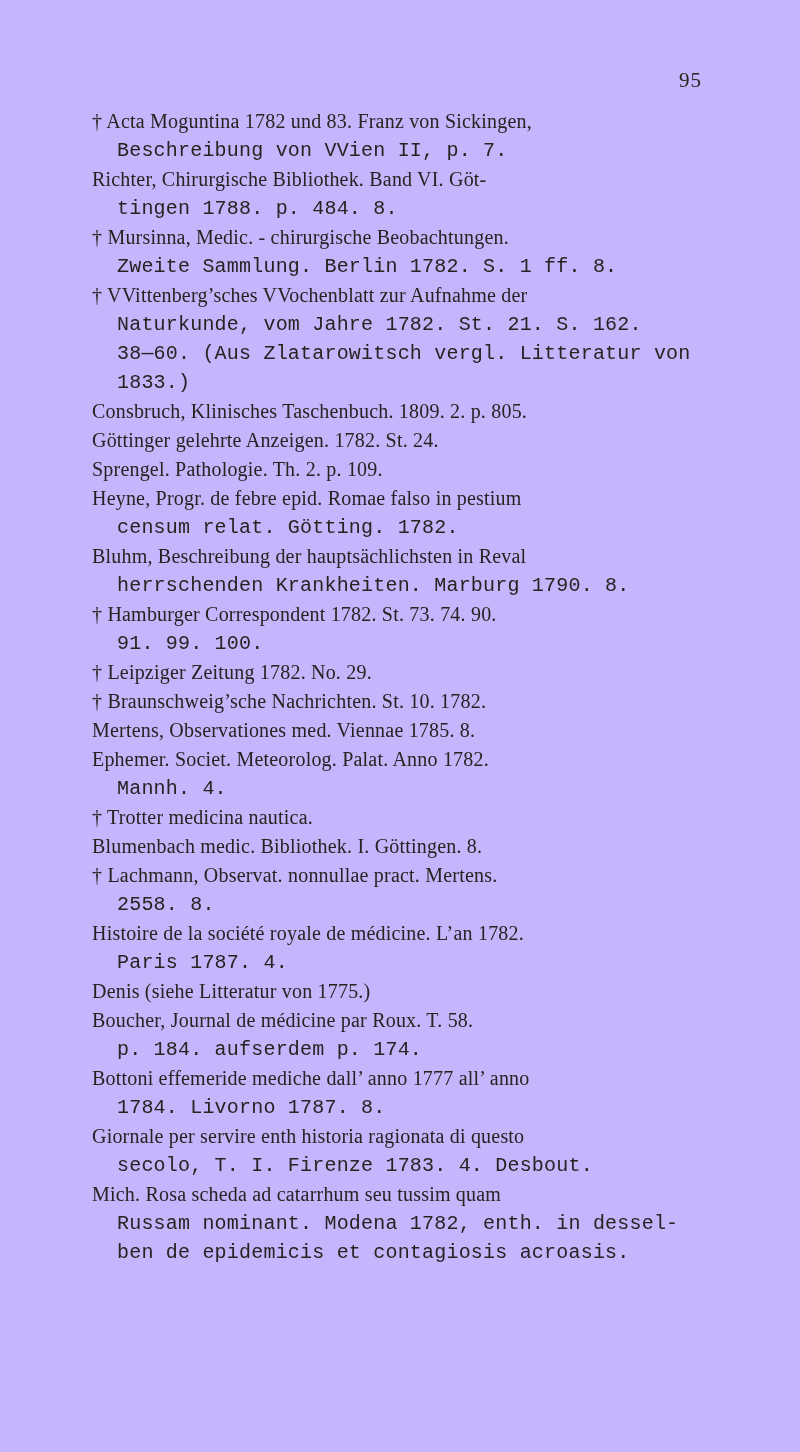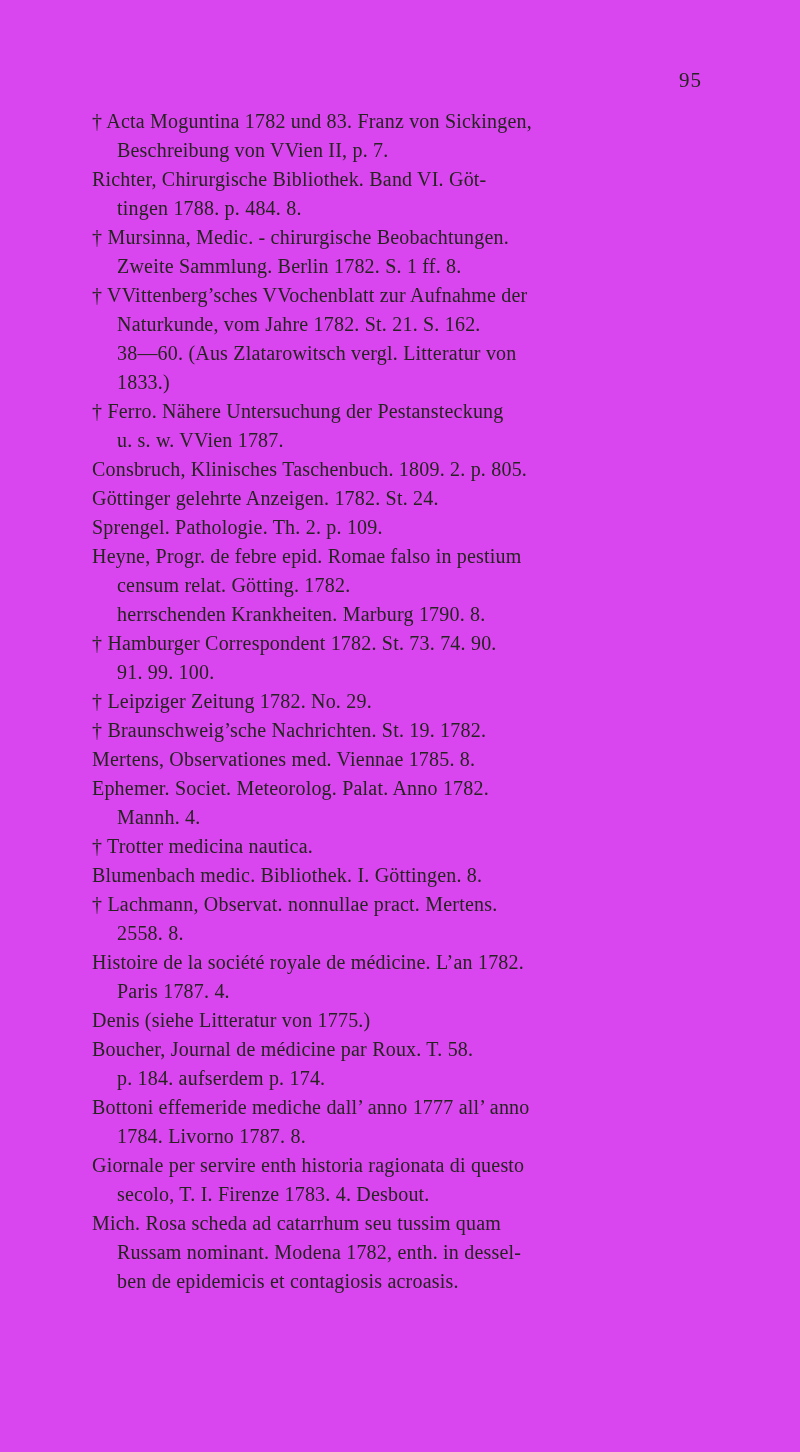--- a/index.html
+++ b/index.html
@@ -32,26 +32,27 @@
   }
   .entry {
     margin: 0;
   }
   .line {
     white-space: nowrap;
     letter-spacing: 0.2px;
   }
   .line.cont {
     padding-left: 25px;
+    font-family: Liberation Mono, monospace;
   }
 </style>
 </head>
 <body>
 
-<div class="page" style="background: #d946ef; color: rgb(38, 36, 32);">
+<div class="page" style="background: #c4b5fd; color: rgb(38, 36, 32);">
   <div class="page-inner">
     <div class="page-number">95</div>
     <div class="entries" id="entries">
         <div class="entry">
           <div class="line">† Acta Moguntina 1782 und 83. Franz von Sickingen,</div>
           <div class="line cont">Beschreibung von VVien II, p. 7.</div>
         </div>
         <div class="entry">
           <div class="line">Richter, Chirurgische Bibliothek.  Band VI.  Göt-</div>
           <div class="line cont">tingen 1788. p. 484. 8.</div>
@@ -62,48 +63,45 @@
         </div>
         <div class="entry">
           <div class="line">† VVittenberg’sches VVochenblatt zur Aufnahme der</div>
           <div class="line cont">Naturkunde, vom Jahre 1782.  St. 21. S. 162.</div>
         </div>
         <div class="entry">
           <div class="line cont">38—60. (Aus Zlatarowitsch vergl. Litteratur von</div>
           <div class="line cont">1833.)</div>
         </div>
         <div class="entry">
-          <div class="line">† Ferro.  Nähere Untersuchung der Pestansteckung</div>
-          <div class="line cont">u. s. w.  VVien 1787.</div>
-        </div>
-        <div class="entry">
           <div class="line">Consbruch, Klinisches Taschenbuch. 1809. 2. p. 805.</div>
         </div>
         <div class="entry">
           <div class="line">Göttinger gelehrte Anzeigen.  1782.  St. 24.</div>
         </div>
         <div class="entry">
           <div class="line">Sprengel.  Pathologie.  Th. 2. p. 109.</div>
         </div>
         <div class="entry">
           <div class="line">Heyne, Progr. de febre epid. Romae falso in pestium</div>
           <div class="line cont">censum relat.  Götting. 1782.</div>
         </div>
         <div class="entry">
+          <div class="line">Bluhm, Beschreibung der hauptsächlichsten in Reval</div>
           <div class="line cont">herrschenden Krankheiten.  Marburg 1790.  8.</div>
         </div>
         <div class="entry">
           <div class="line">† Hamburger Correspondent 1782.  St. 73. 74. 90.</div>
           <div class="line cont">91. 99. 100.</div>
         </div>
         <div class="entry">
           <div class="line">† Leipziger Zeitung 1782.  No. 29.</div>
         </div>
         <div class="entry">
-          <div class="line">† Braunschweig’sche Nachrichten.  St. 19.  1782.</div>
+          <div class="line">† Braunschweig’sche Nachrichten.  St. 10.  1782.</div>
         </div>
         <div class="entry">
           <div class="line">Mertens, Observationes med. Viennae 1785.  8.</div>
         </div>
         <div class="entry">
           <div class="line">Ephemer. Societ. Meteorolog. Palat.  Anno 1782.</div>
           <div class="line cont">Mannh. 4.</div>
         </div>
         <div class="entry">
           <div class="line">† Trotter medicina nautica.</div>

